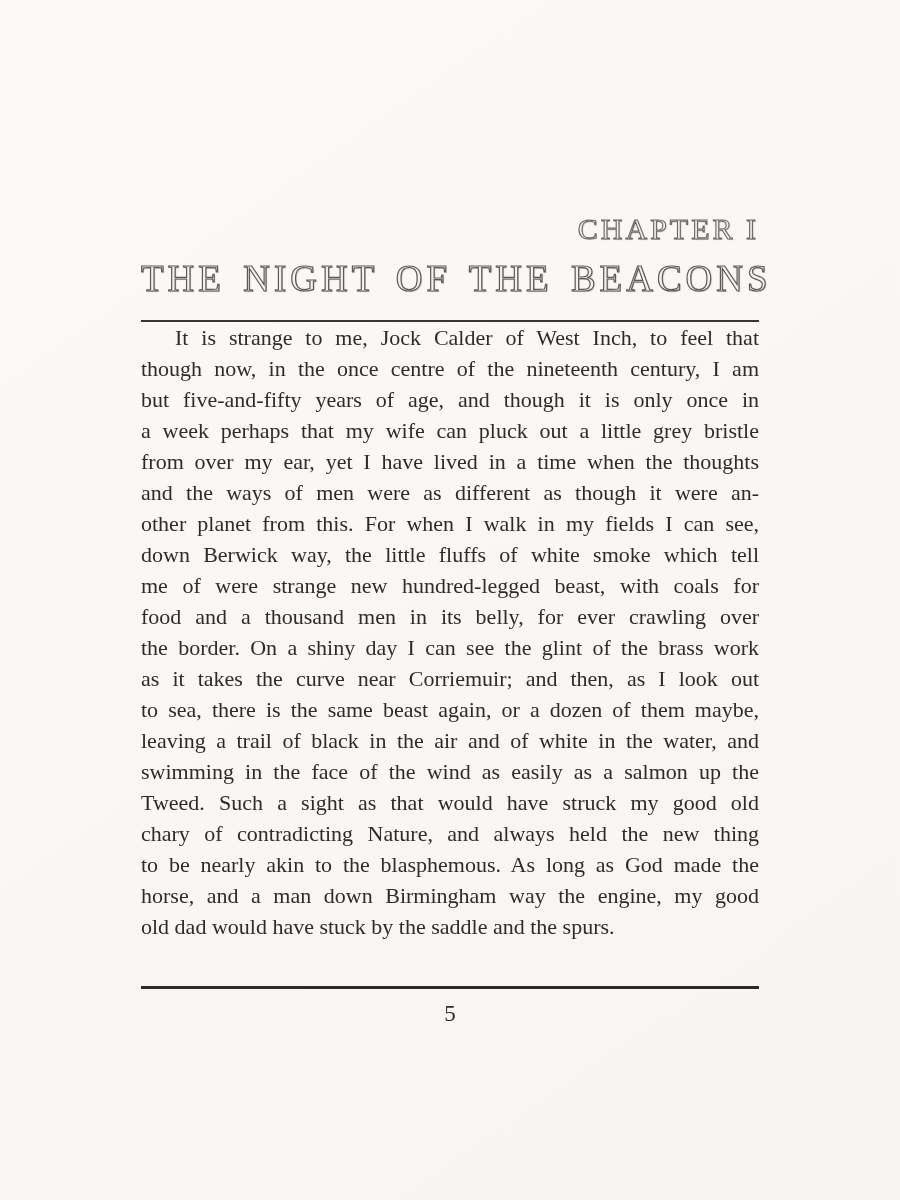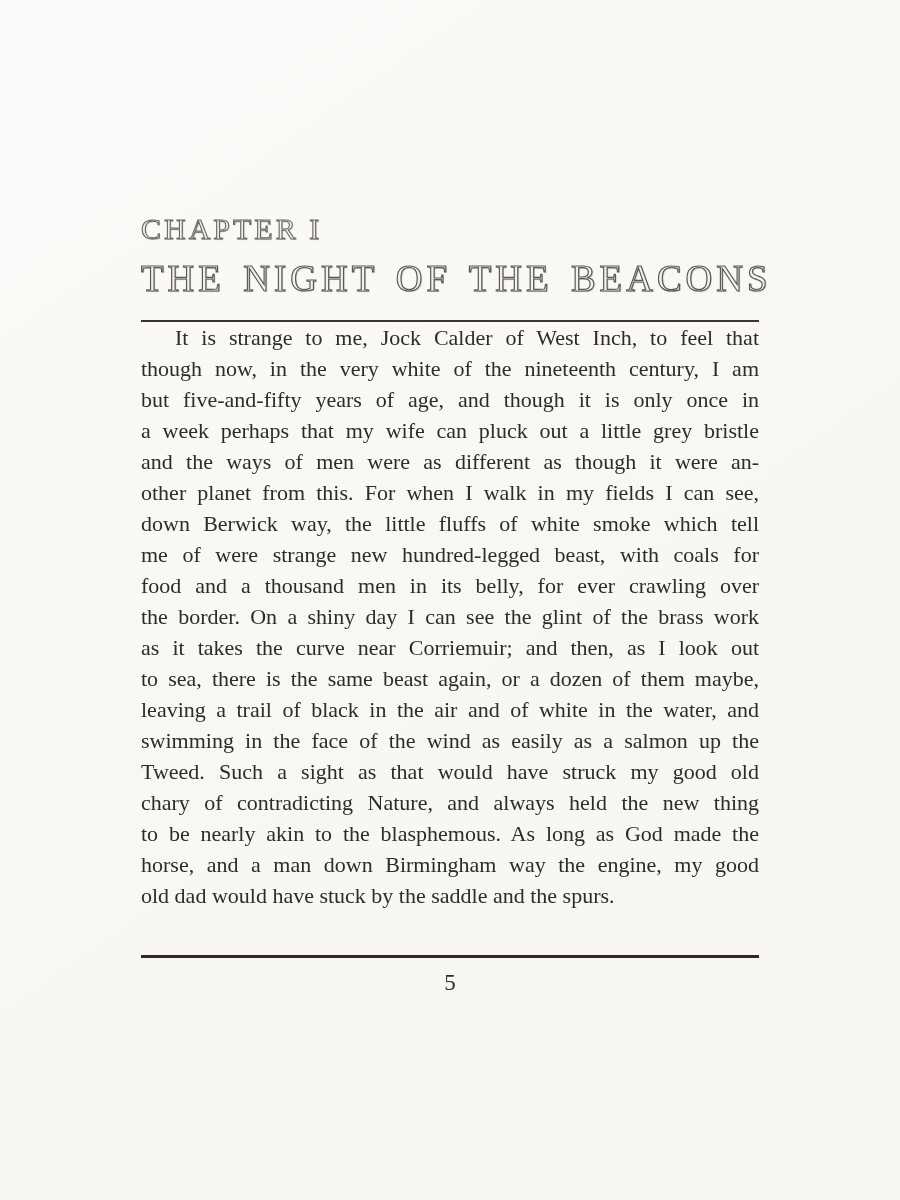--- a/index.html
+++ b/index.html
@@ -13,21 +13,21 @@
     background: linear-gradient(145deg, #fbfaf8 0%, #f8f7f4 55%, #f6f5f2 100%);
     overflow: hidden;
     font-family: "Liberation Serif", "DejaVu Serif", serif;
   }
   .content {
     width: 618px;
     margin: 0 auto;
   }
   .chapter-label {
     margin-top: 213px;
-    text-align: left;
+    text-align: right;
     font-size: 30px;
     line-height: 32px;
     letter-spacing: 3px;
     color: #6e6c67;
   }
   .chapter-title {
     margin-top: 15px;
     font-size: 37px;
     line-height: 38px;
     letter-spacing: 4px;
@@ -86,23 +86,24 @@
 </head>
 <body>
 
 <div class="page">
   <div class="content">
     <div class="chapter-label">CHAPTER I</div>
     <div class="chapter-title">THE NIGHT OF THE BEACONS</div>
     <div class="rule top-rule"></div>
     <div class="body-text">
         <div class="body-line first">It is strange to me, Jock Calder of West Inch, to feel that</div>
-        <div class="body-line">though now, in the very white of the nineteenth century, I am</div>
+        <div class="body-line">though now, in the once centre of the nineteenth century, I am</div>
         <div class="body-line">but five-and-fifty years of age, and though it is only once in</div>
         <div class="body-line">a week perhaps that my wife can pluck out a little grey bristle</div>
+        <div class="body-line">from over my ear, yet I have lived in a time when the thoughts</div>
         <div class="body-line">and the ways of men were as different as though it were an-</div>
         <div class="body-line">other planet from this. For when I walk in my fields I can see,</div>
         <div class="body-line">down Berwick way, the little fluffs of white smoke which tell</div>
         <div class="body-line">me of were strange new hundred-legged beast, with coals for</div>
         <div class="body-line">food and a thousand men in its belly, for ever crawling over</div>
         <div class="body-line">the border. On a shiny day I can see the glint of the brass work</div>
         <div class="body-line">as it takes the curve near Corriemuir; and then, as I look out</div>
         <div class="body-line">to sea, there is the same beast again, or a dozen of them maybe,</div>
         <div class="body-line">leaving a trail of black in the air and of white in the water, and</div>
         <div class="body-line">swimming in the face of the wind as easily as a salmon up the</div>

